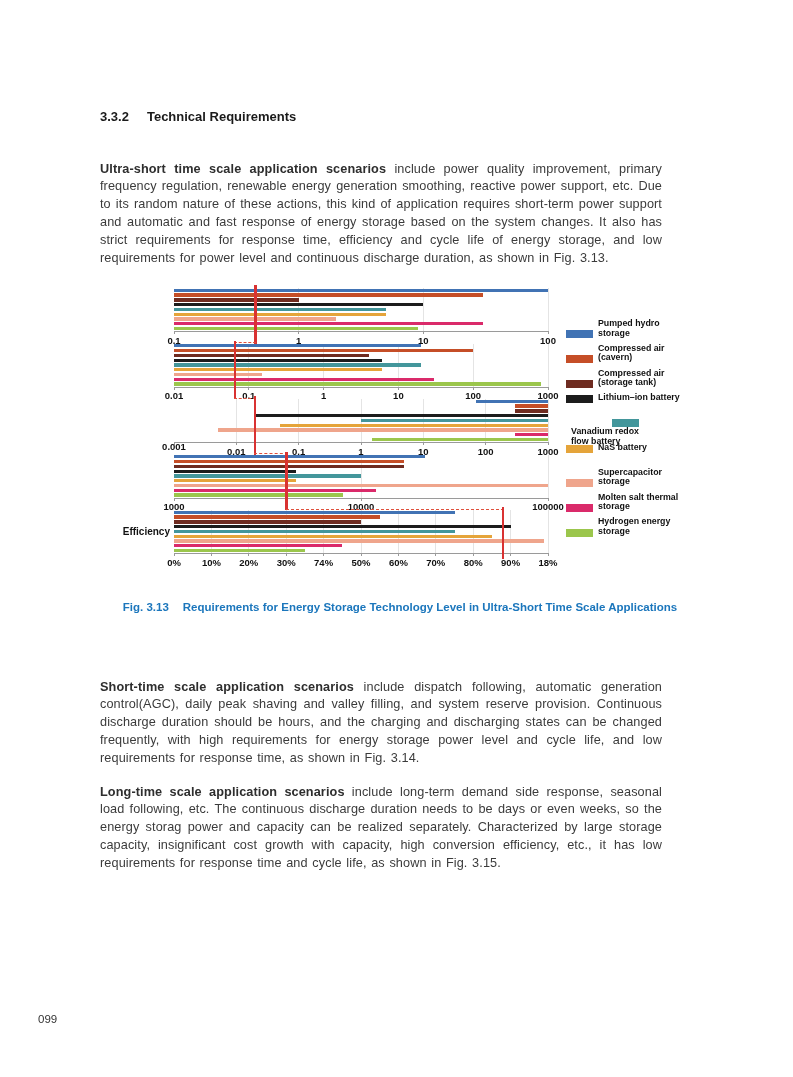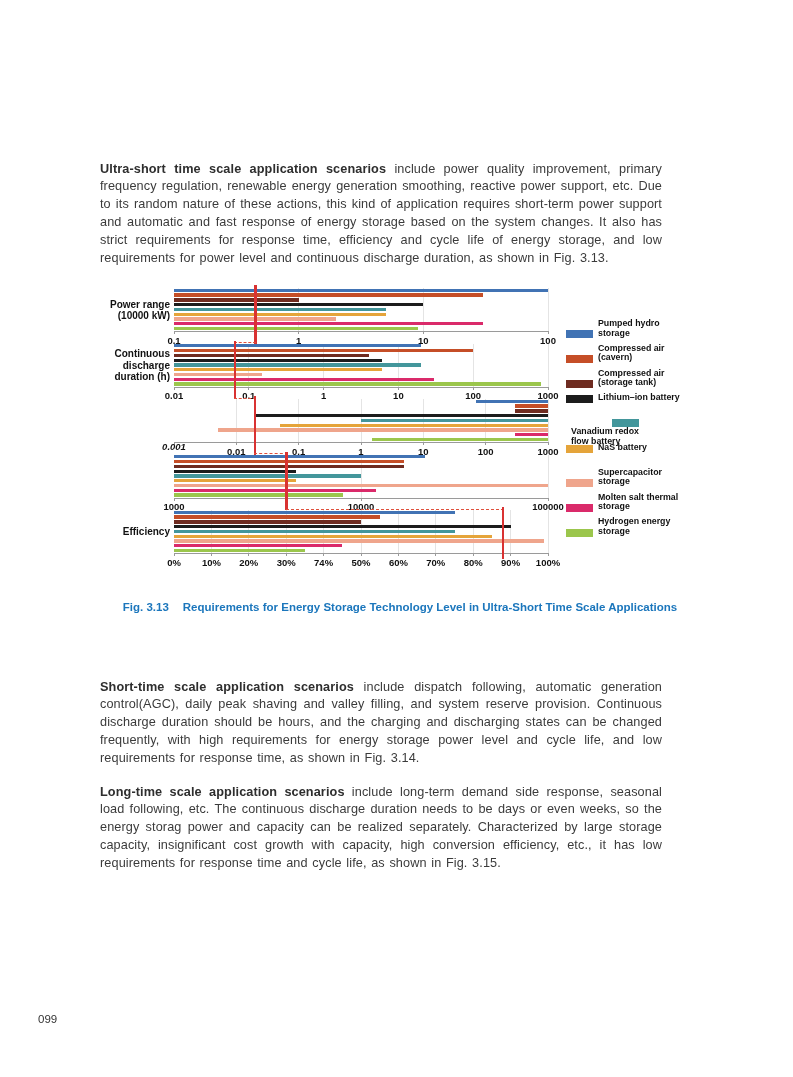--- a/index.html
+++ b/index.html
@@ -54,26 +54,27 @@
     text-align:center;font-size:11.5px;font-weight:bold;color:#1b76bc;
   }
   #fig-caption .fig-label{margin-right:14px;}
   #page-number{left:38px;top:1013px;font-size:11.5px;color:#333;}
 </style>
 </head>
 <body>
 
 <div class="page">
 
+  <div class="abs section-heading">
+    <span class="sec-num">3.3.2</span><span>Technical Requirements</span>
+  </div>
 
   <p class="abs body-para" id="para-1"><span class="lead">Ultra-short time scale application scenarios</span><span> include power quality improvement, primary frequency regulation, renewable energy generation smoothing, reactive power support, etc. Due to its random nature of these actions, this kind of application requires short-term power support and automatic and fast response of energy storage based on the system changes. It also has strict requirements for response time, efficiency and cycle life of energy storage, and low requirements for power level and continuous discharge duration, as shown in Fig. 3.13.</span></p>
 
   <div class="abs" id="chart">
-      <div class="panel-label" style="left: 0px; width: 170px; top: 21.5px; transform: translateY(-50%); position: absolute;">Power range
-(10000 kW)</div>
       <div class="panel-area" style="left: 174px; top: 0px; width: 374px; height: 43px; position: absolute;">
         <div style="left: 124.167px; top: 0px; width: 1px; height: 43px; background: rgb(228, 228, 228); position: absolute;"></div>
         <div style="left: 248.833px; top: 0px; width: 1px; height: 43px; background: rgb(228, 228, 228); position: absolute;"></div>
         <div style="left: 373.5px; top: 0px; width: 1px; height: 43px; background: rgb(228, 228, 228); position: absolute;"></div>
         <div style="left: 0px; width: 374px; top: 0.7px; height: 3.3px; background: rgb(65, 115, 180); z-index: 2; position: absolute;"></div>
         <div style="left: 0px; width: 308.814px; top: 5.47778px; height: 3.3px; background: rgb(197, 78, 39); z-index: 2; position: absolute;"></div>
         <div style="left: 0px; width: 124.667px; top: 10.2556px; height: 3.3px; background: rgb(110, 43, 32); z-index: 2; position: absolute;"></div>
         <div style="left: 0px; width: 249.333px; top: 15.0333px; height: 3.3px; background: rgb(28, 28, 28); z-index: 2; position: absolute;"></div>
         <div style="left: 0px; width: 211.805px; top: 19.8111px; height: 3.3px; background: rgb(67, 150, 155); z-index: 2; position: absolute;"></div>
         <div style="left: 0px; width: 211.805px; top: 24.5889px; height: 3.3px; background: rgb(229, 164, 58); z-index: 2; position: absolute;"></div>
@@ -84,23 +85,20 @@
       <div style="left: 173.5px; top: 43px; width: 1px; height: 3px; background: rgb(154, 154, 154); position: absolute;"></div>
       <div class="tick-label" style="left: 151px; top: 46.5px; position: absolute;">0.1</div>
       <div style="left: 298.167px; top: 43px; width: 1px; height: 3px; background: rgb(154, 154, 154); position: absolute;"></div>
       <div class="tick-label" style="left: 275.667px; top: 46.5px; position: absolute;">1</div>
       <div style="left: 422.833px; top: 43px; width: 1px; height: 3px; background: rgb(154, 154, 154); position: absolute;"></div>
       <div class="tick-label" style="left: 400.333px; top: 46.5px; position: absolute;">10</div>
       <div style="left: 547.5px; top: 43px; width: 1px; height: 3px; background: rgb(154, 154, 154); position: absolute;"></div>
       <div class="tick-label" style="left: 525px; top: 46.5px; position: absolute;">100</div>
       <div style="left: 254.234px; top: -3px; width: 2.4px; height: 58.5px; background: rgb(217, 50, 50); z-index: 3; position: absolute;"></div>
       <div style="left: 233.806px; top: 54px; width: 22.6279px; height: 0px; border-top: 1.6px dashed rgb(224, 80, 60); z-index: 3; position: absolute;"></div>
-      <div class="panel-label" style="left: 0px; width: 170px; top: 77px; transform: translateY(-50%); position: absolute;">Continuous
-discharge
-duration (h)</div>
       <div class="panel-area" style="left: 174px; top: 55.5px; width: 374px; height: 43px; position: absolute;">
         <div style="left: 74.3px; top: 0px; width: 1px; height: 43px; background: rgb(228, 228, 228); position: absolute;"></div>
         <div style="left: 149.1px; top: 0px; width: 1px; height: 43px; background: rgb(228, 228, 228); position: absolute;"></div>
         <div style="left: 223.9px; top: 0px; width: 1px; height: 43px; background: rgb(228, 228, 228); position: absolute;"></div>
         <div style="left: 298.7px; top: 0px; width: 1px; height: 43px; background: rgb(228, 228, 228); position: absolute;"></div>
         <div style="left: 373.5px; top: 0px; width: 1px; height: 43px; background: rgb(228, 228, 228); position: absolute;"></div>
         <div style="left: 0px; width: 246.917px; top: 0.7px; height: 3.3px; background: rgb(65, 115, 180); z-index: 2; position: absolute;"></div>
         <div style="left: 0px; width: 299.2px; top: 5.47778px; height: 3.3px; background: rgb(197, 78, 39); z-index: 2; position: absolute;"></div>
         <div style="left: 0px; width: 194.634px; top: 10.2556px; height: 3.3px; background: rgb(110, 43, 32); z-index: 2; position: absolute;"></div>
         <div style="left: 0px; width: 207.806px; top: 15.0333px; height: 3.3px; background: rgb(28, 28, 28); z-index: 2; position: absolute;"></div>
@@ -135,21 +133,21 @@
         <div style="left: 341.407px; width: 32.5928px; top: 5.47778px; height: 3.3px; background: rgb(197, 78, 39); z-index: 2; position: absolute;"></div>
         <div style="left: 341.407px; width: 32.5928px; top: 10.2556px; height: 3.3px; background: rgb(110, 43, 32); z-index: 2; position: absolute;"></div>
         <div style="left: 81.0975px; width: 292.902px; top: 15.0333px; height: 3.3px; background: rgb(28, 28, 28); z-index: 2; position: absolute;"></div>
         <div style="left: 187px; width: 187px; top: 19.8111px; height: 3.3px; background: rgb(67, 150, 155); z-index: 2; position: absolute;"></div>
         <div style="left: 105.902px; width: 268.098px; top: 24.5889px; height: 3.3px; background: rgb(229, 164, 58); z-index: 2; position: absolute;"></div>
         <div style="left: 43.5691px; width: 330.431px; top: 29.3667px; height: 3.3px; background: rgb(239, 165, 140); z-index: 2; position: absolute;"></div>
         <div style="left: 341.407px; width: 32.5928px; top: 34.1444px; height: 3.3px; background: rgb(218, 42, 106); z-index: 2; position: absolute;"></div>
         <div style="left: 197.976px; width: 176.024px; top: 38.9222px; height: 3.3px; background: rgb(155, 198, 76); z-index: 2; position: absolute;"></div>
       </div>
       <div style="left: 173.5px; top: 154px; width: 1px; height: 3px; background: rgb(154, 154, 154); position: absolute;"></div>
-      <div class="tick-label" style="left: 151px; top: 153px; position: absolute; font-style: italic;">0.001</div>
+      <div class="tick-label" style="left: 151px; top: 153px; position: absolute;">0.001</div>
       <div style="left: 235.833px; top: 154px; width: 1px; height: 3px; background: rgb(154, 154, 154); position: absolute;"></div>
       <div class="tick-label" style="left: 213.333px; top: 157.5px; position: absolute;">0.01</div>
       <div style="left: 298.167px; top: 154px; width: 1px; height: 3px; background: rgb(154, 154, 154); position: absolute;"></div>
       <div class="tick-label" style="left: 275.667px; top: 157.5px; position: absolute;">0.1</div>
       <div style="left: 360.5px; top: 154px; width: 1px; height: 3px; background: rgb(154, 154, 154); position: absolute;"></div>
       <div class="tick-label" style="left: 338px; top: 157.5px; position: absolute;">1</div>
       <div style="left: 422.833px; top: 154px; width: 1px; height: 3px; background: rgb(154, 154, 154); position: absolute;"></div>
       <div class="tick-label" style="left: 400.333px; top: 157.5px; position: absolute;">10</div>
       <div style="left: 485.167px; top: 154px; width: 1px; height: 3px; background: rgb(154, 154, 154); position: absolute;"></div>
       <div class="tick-label" style="left: 462.667px; top: 157.5px; position: absolute;">100</div>
@@ -214,21 +212,21 @@
       <div class="tick-label" style="left: 338px; top: 268.5px; position: absolute;">50%</div>
       <div style="left: 397.9px; top: 265px; width: 1px; height: 3px; background: rgb(154, 154, 154); position: absolute;"></div>
       <div class="tick-label" style="left: 375.4px; top: 268.5px; position: absolute;">60%</div>
       <div style="left: 435.3px; top: 265px; width: 1px; height: 3px; background: rgb(154, 154, 154); position: absolute;"></div>
       <div class="tick-label" style="left: 412.8px; top: 268.5px; position: absolute;">70%</div>
       <div style="left: 472.7px; top: 265px; width: 1px; height: 3px; background: rgb(154, 154, 154); position: absolute;"></div>
       <div class="tick-label" style="left: 450.2px; top: 268.5px; position: absolute;">80%</div>
       <div style="left: 510.1px; top: 265px; width: 1px; height: 3px; background: rgb(154, 154, 154); position: absolute;"></div>
       <div class="tick-label" style="left: 487.6px; top: 268.5px; position: absolute;">90%</div>
       <div style="left: 547.5px; top: 265px; width: 1px; height: 3px; background: rgb(154, 154, 154); position: absolute;"></div>
-      <div class="tick-label" style="left: 525px; top: 268.5px; position: absolute;">100%</div>
+      <div class="tick-label" style="left: 525px; top: 268.5px; position: absolute;">18%</div>
       <div style="left: 501.92px; top: 219px; width: 2.4px; height: 52px; background: rgb(217, 50, 50); z-index: 3; position: absolute;"></div>
     </div>
 
   <div class="abs" id="legend">
       <div class="legend-item" style="top: 0px; left: 0px;">
         <div class="legend-swatch" style="background: rgb(65, 115, 180);"></div>
         <div class="legend-label">Pumped hydro
 storage</div>
       </div>
       <div class="legend-item" style="top: 24.8px; left: 0px;">

